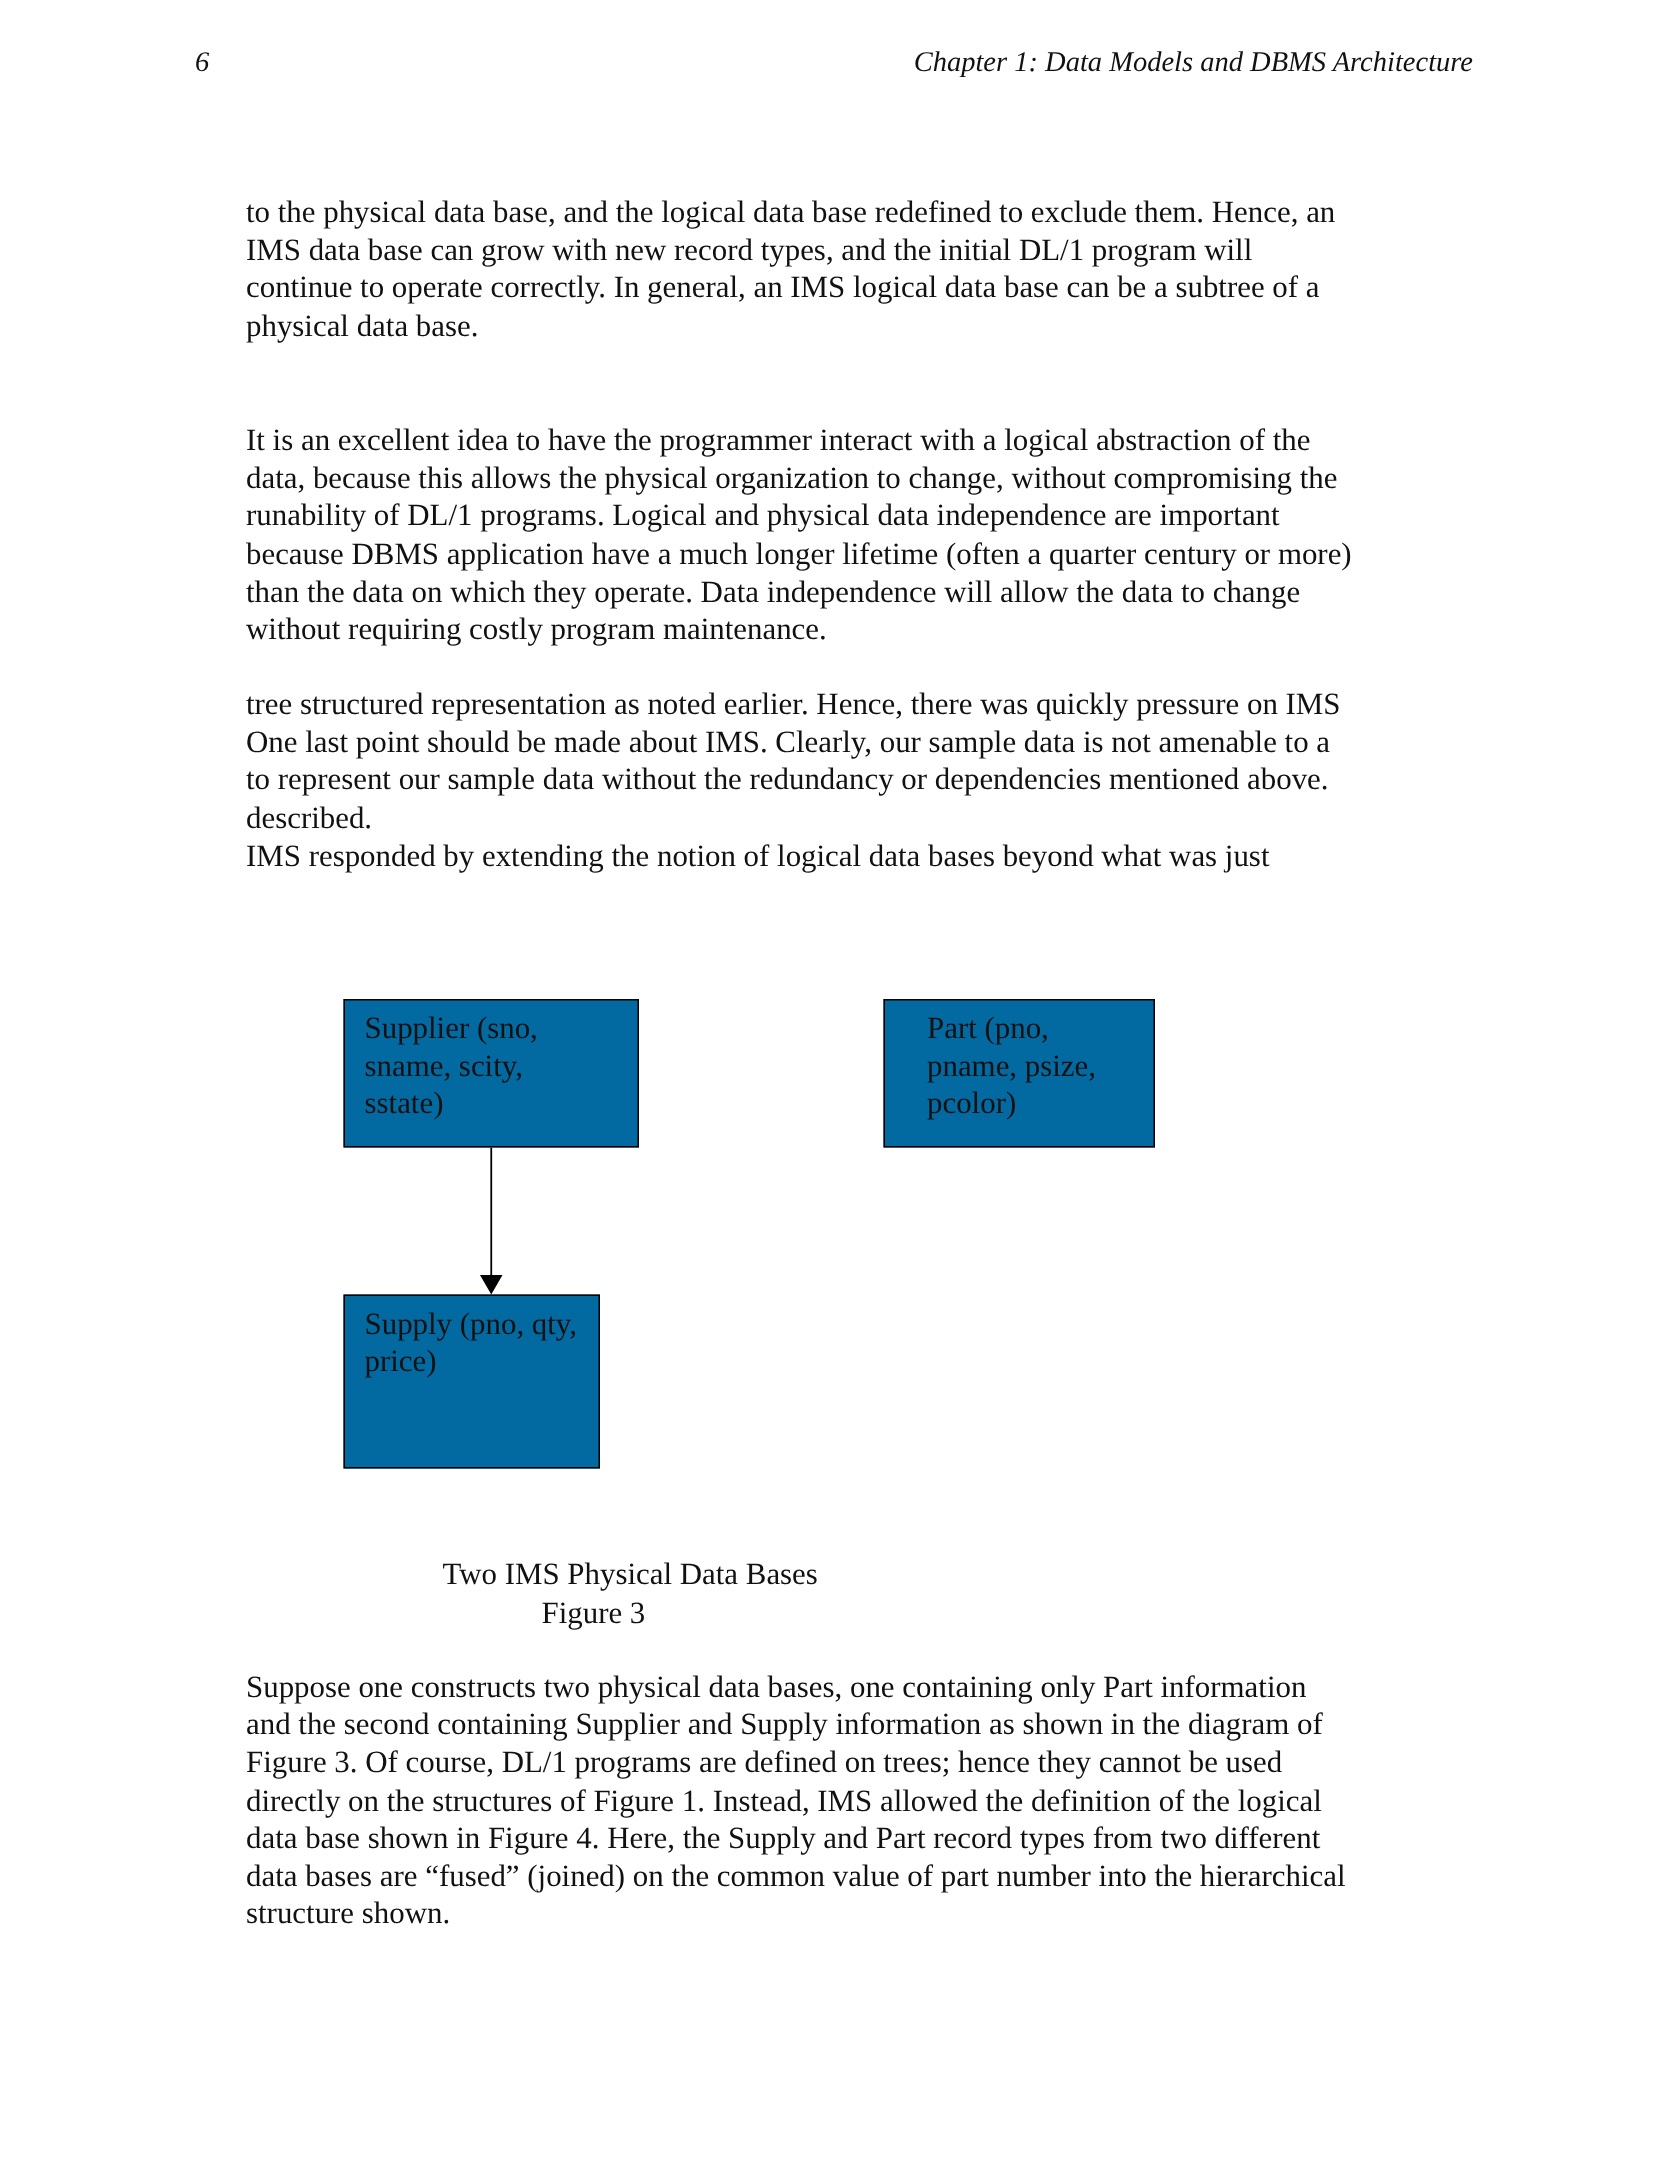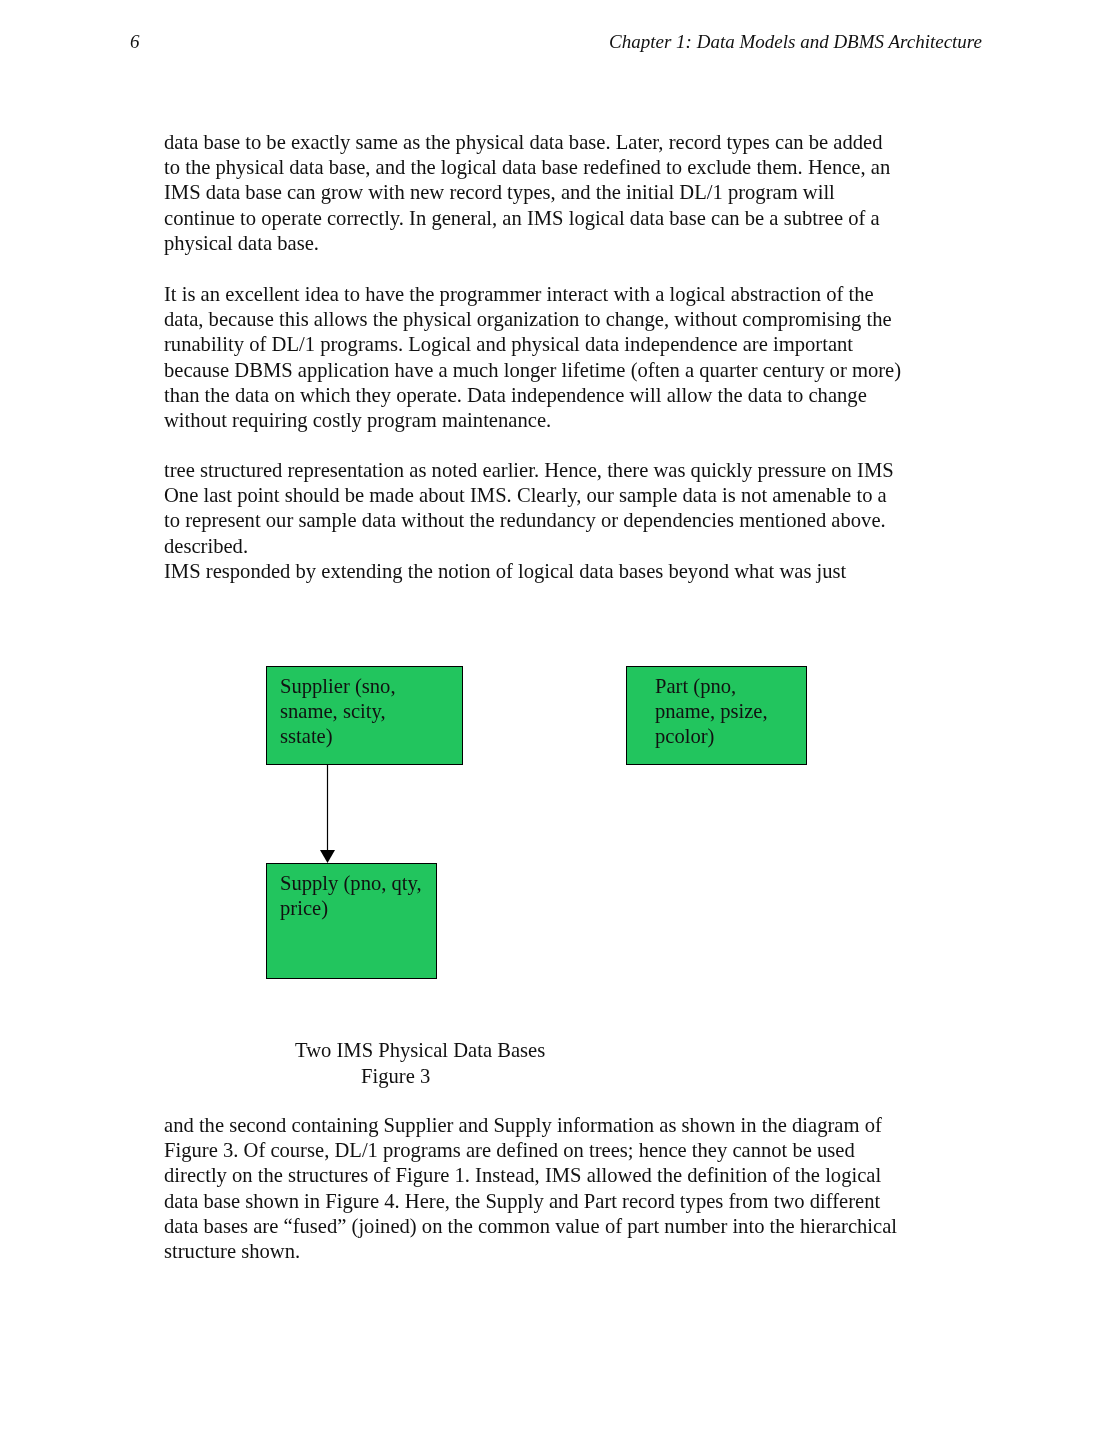--- a/index.html
+++ b/index.html
@@ -21,22 +21,22 @@
       font-size: 20.6px; line-height: 25.2px; margin: 0;
     }
     .para .ln { display: block; white-space: nowrap; }
     #p1 { top: 130px; }
     #p2 { top: 282px; }
     #p3 { top: 458px; }
     #p4 { top: 1113px; }
 
     .box {
       position: absolute; border: 1px solid #000; box-sizing: border-box;
-      background: #22c55e; padding: 7px 12px 0 13px;
-      font-size: 20.6px; line-height: 25px; margin-left: 37px;
+      background: #0369a1; padding: 7px 12px 0 13px;
+      font-size: 20.6px; line-height: 25px;
     }
     .box .ln { display: block; white-space: nowrap; }
     #box-supplier { left: 229px; top: 666px; width: 197px; height: 99px; }
     #box-part { left: 589px; top: 666px; width: 181px; height: 99px; padding-left: 28px; }
     #box-supply { left: 229px; top: 863px; width: 171px; height: 116px; }
 
     .connector { position: absolute; left: 0; top: 0; width: 1113px; height: 1440px; pointer-events: none; }
 
     .caption {
       position: absolute; font-size: 20.6px; line-height: 26px; white-space: nowrap;
@@ -44,21 +44,20 @@
     #caption-title { left: 295px; top: 1037px; }
     #caption-label { left: 361px; top: 1063px; }
   </style>
 </head>
 <body>
 
 <div class="page-number">6</div>
 <div class="running-head">Chapter 1: Data Models and DBMS Architecture</div>
 
 <div id="p1" class="para">
-  <span class="ln">data base to be exactly same as the physical data base.  Later, record types can be added</span>
   <span class="ln">to the physical data base, and the logical data base redefined to exclude them.  Hence, an</span>
   <span class="ln">IMS data base can grow with new record types, and the initial DL/1 program will</span>
   <span class="ln">continue to operate correctly.  In general, an IMS logical data base can be a subtree of a</span>
   <span class="ln">physical data base.</span>
 </div>
 
 <div id="p2" class="para">
   <span class="ln">It is an excellent idea to have the programmer interact with a logical abstraction of the</span>
   <span class="ln">data, because this allows the physical organization to change, without compromising the</span>
   <span class="ln">runability of DL/1 programs.   Logical and physical data independence are important</span>
@@ -96,19 +95,20 @@
   <div id="box-supply" class="box">
     <span class="ln">Supply (pno, qty,</span>
     <span class="ln">price)</span>
   </div>
 
   <div id="caption-title" class="caption">Two IMS Physical Data Bases</div>
   <div id="caption-label" class="caption">Figure 3</div>
 </div>
 
 <div id="p4" class="para">
+  <span class="ln">Suppose one constructs two physical data bases, one containing only Part information</span>
   <span class="ln">and the second containing Supplier and Supply information as shown in the diagram of</span>
   <span class="ln">Figure 3.  Of course, DL/1 programs are defined on trees; hence they cannot be used</span>
   <span class="ln">directly on the structures of Figure 1.  Instead, IMS allowed the definition of the logical</span>
   <span class="ln">data base shown in Figure 4.  Here, the Supply and Part record types from two different</span>
   <span class="ln">data bases are “fused” (joined) on the common value of part number into the hierarchical</span>
   <span class="ln">structure shown.</span>
 </div>
 
 </body></html>

